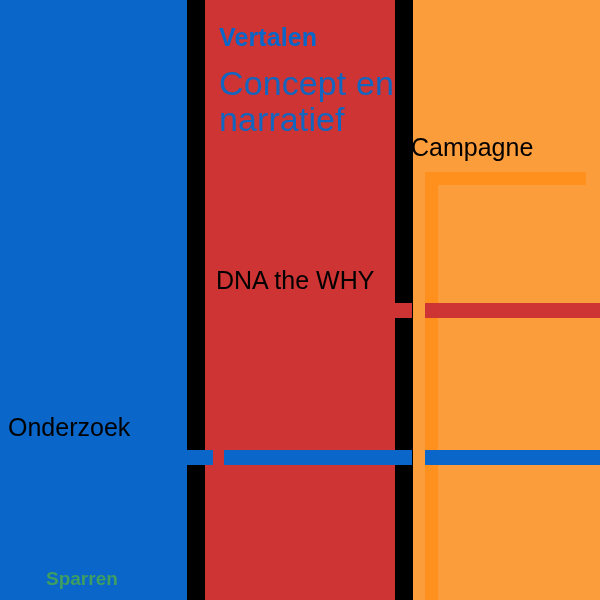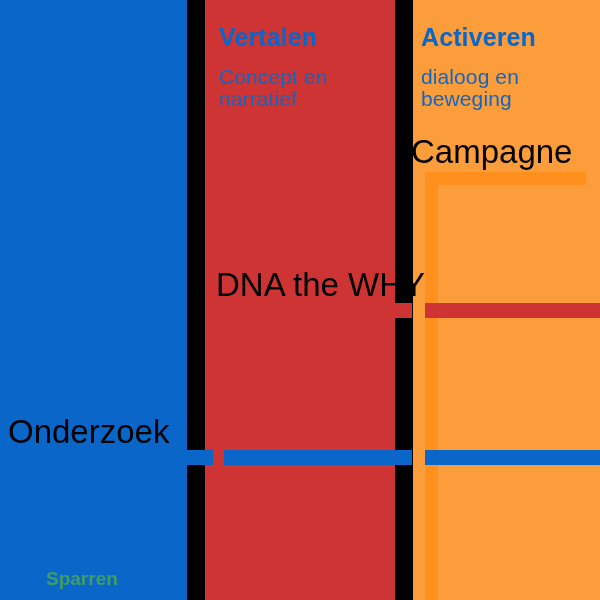--- a/index.html
+++ b/index.html
@@ -75,31 +75,31 @@
   .heading .hl-strong {
     display: block;
     font-weight: bold;
     font-size: 25px;
     color: #0a66c8;
     letter-spacing: 0.1px;
   }
   .heading .hl-sub {
     display: block;
     font-weight: normal;
-    font-size: 21px;
+    font-size: 34px;
     color: #1266c0;
     letter-spacing: 0.1px;
   }
   .heading-vertalen  { left: 219px; top: 7px;  width: 175px; }
   .heading-activeren { left: 421px; top: 7px;  width: 180px; }
 
   .label {
     position: absolute;
     color: #000000;
-    font-size: 33px;
+    font-size: 25px;
     font-weight: normal;
     white-space: nowrap;
   }
   .label-campagne  { left: 411px; top: 133px; }
   .label-dna       { left: 216px; top: 266px; text-align: center; }
   .label-onderzoek { left: 8px;   top: 413px; }
 
   .label-sparren {
     position: absolute;
     left: 46px;
@@ -132,24 +132,19 @@
   <div class="bar bar-blue-b"></div>
   <div class="bar bar-blue-c"></div>
   <div class="bar bar-blue-d"></div>
 
   <div class="heading heading-vertalen">
     <span class="hl-strong">Vertalen</span>
     <span class="hl-sub">Concept en
 narratief</span>
   </div>
 
-  <div class="heading heading-activeren">
-    <span class="hl-strong">Activeren</span>
-    <span class="hl-sub">dialoog en
-beweging</span>
-  </div>
 
   <div class="label label-campagne">Campagne</div>
   <div class="label label-dna">DNA the WHY</div>
   <div class="label label-onderzoek">Onderzoek</div>
   <div class="label-sparren">Sparren</div>
 
 </div>
 
 </body></html>

